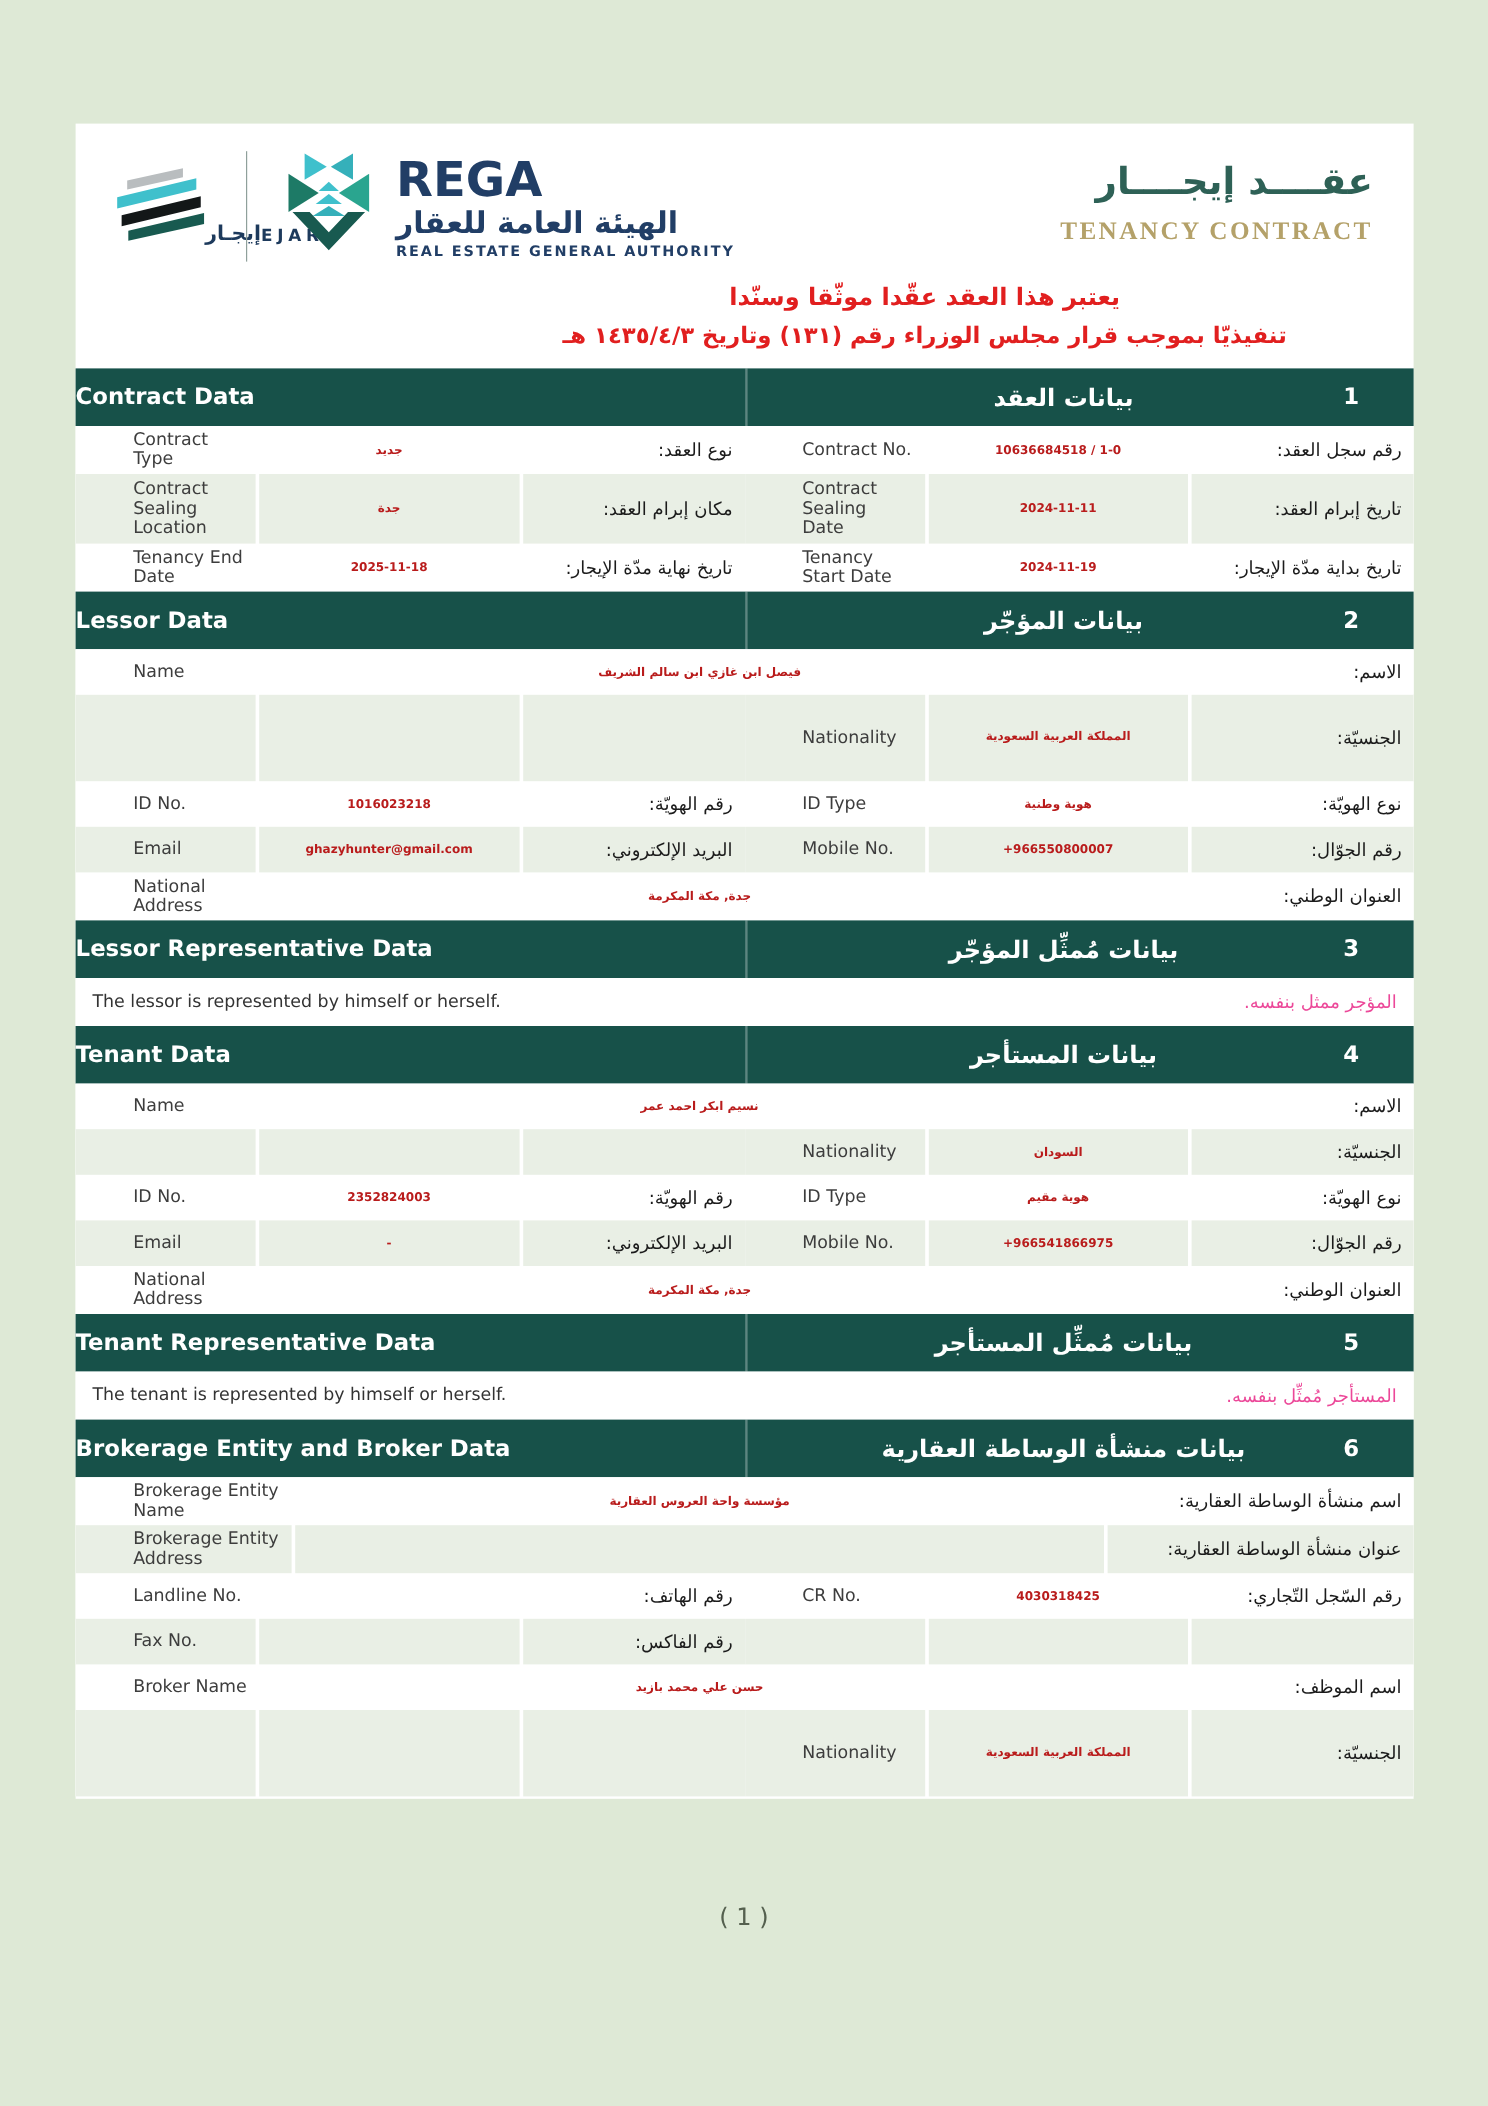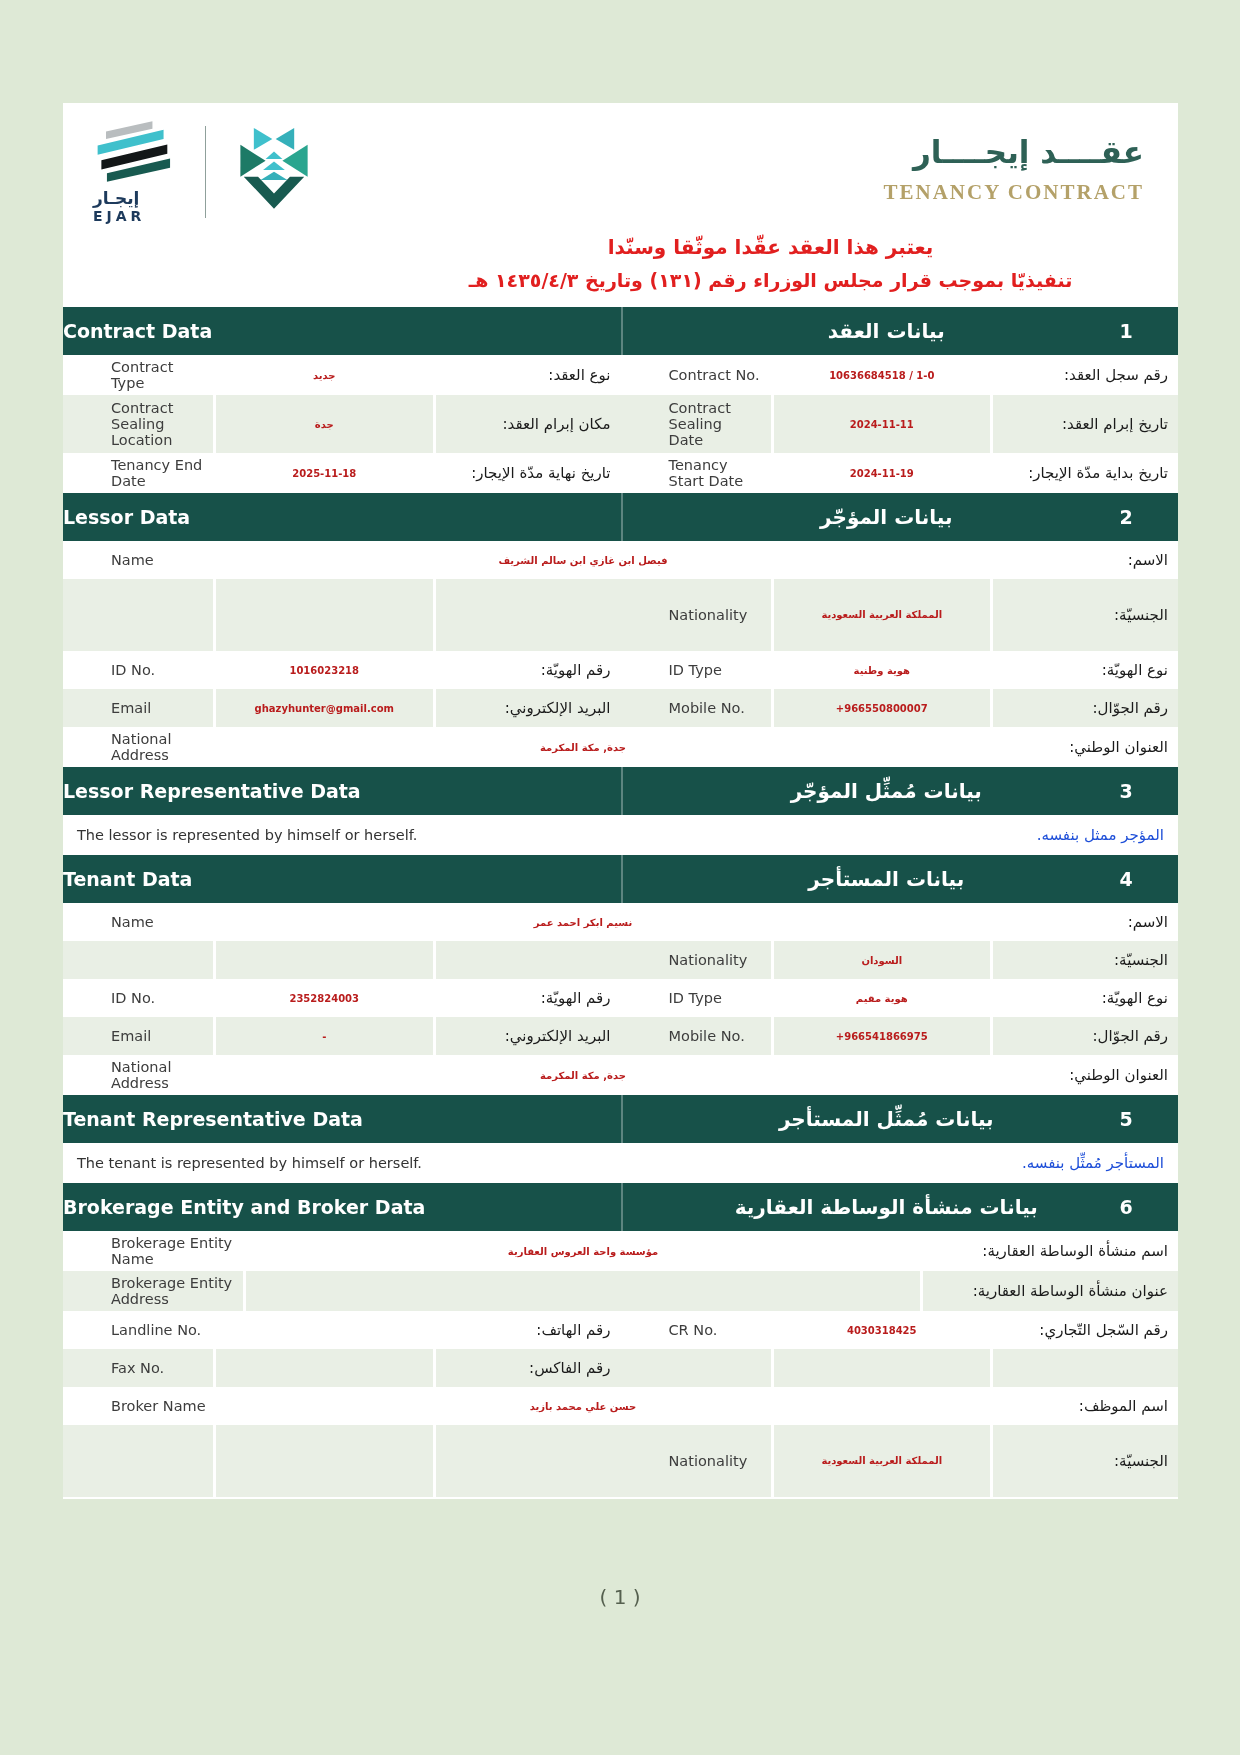--- a/index.html
+++ b/index.html
@@ -2,21 +2,21 @@
 <html lang="ar"><head>
 <meta charset="utf-8">
 <style>
   * { box-sizing: border-box; }
   body { margin:0; background:#dee9d6; font-family:"DejaVu Sans", sans-serif; }
   .page { position:relative; width:1240px; height:1755px; background:#dee9d6; overflow:hidden; }
   .card { position:absolute; left:63px; top:103px; width:1115px; background:#ffffff; padding-bottom:2px; }
 
   
   .brand-row { display:flex; align-items:center; padding:20px 34px 0 30px; height:118px; }
-  .ejar-block { display:flex; flex-direction:column; align-items:flex-start; width:86px; }
+  .ejar-block { display:flex; flex-direction:row; align-items:flex-end; width:86px; }
   .ejar-ar { font-size:17px; font-weight:bold; color:#1d3a5c; margin-top:2px; }
   .ejar-en { font-size:14px; font-weight:bold; color:#1d3a5c; letter-spacing:4px; }
   .brand-divider { width:1px; height:92px; background:#8fa09b; margin:0 26px; }
   .rega-block { display:flex; align-items:center; gap:14px; }
   .rega-text { display:flex; flex-direction:column; line-height:1.05; }
   .rega-en { font-size:40px; font-weight:bold; color:#213e66; letter-spacing:0px; }
   .rega-ar { font-size:25px; font-weight:bold; color:#213e66; direction:rtl; text-align:left; margin-top:2px; }
   .rega-sub { font-size:12px; font-weight:bold; color:#213e66; letter-spacing:1.6px; margin-top:4px; }
   .brand-spacer { flex:1; }
   .doc-title { display:flex; flex-direction:column; align-items:flex-end; margin-top:-6px; }
@@ -41,21 +41,21 @@
   .cell { display:flex; align-items:center; min-height:38px; padding:4px 10px; }
   .c-ar { justify-content:flex-start; direction:rtl; text-align:right; font-size:15px; color:#1b1b1b; }
   .c-val { justify-content:center; direction:ltr; text-align:center; font-size:10px; font-weight:bold; color:#b91c1c; }
   .c-en { direction:ltr; justify-content:flex-start; text-align:left; font-size:14.5px; color:#3d3d3d;padding-left:48px; }
   .alt .cell { background:#e9efe5; }
   .rowF { display:grid; grid-template-columns:255px 1fr 180px; direction:rtl; column-gap:3px; background:#fff; }
   .h58 .cell { min-height:58px; }
   .h72 .cell { min-height:72px; }
   .vnarrow { display:inline-block; max-width:128px; line-height:1.55; }
   .note { display:flex; justify-content:space-between; align-items:center; direction:rtl; min-height:40px; padding:4px 14px; background:#fff; }
-  .note-ar { font-size:15px; color:#1d4ed8; }
+  .note-ar { font-size:15px; color:#ec4899; }
   .note-en { direction:ltr; font-size:14.5px; color:#333; }
 
   
   .page-footer { position:absolute; top:1585px; left:0; width:1240px; text-align:center; font-size:20px; color:#55604f; }
 </style>
 </head>
 <body>
 
 <div class="page">
   <div class="card">
@@ -82,20 +82,25 @@
             <polygon points="26,2 48,15 26,28" fill="#3fc0cc"></polygon>
             <polygon points="74,2 52,15 74,28" fill="#35b0ba"></polygon>
             <polygon points="10,22 40,41 10,60" fill="#1d7a66"></polygon>
             <polygon points="90,22 60,41 90,60" fill="#2aa58f"></polygon>
             <polygon points="50,30 40,39 60,39" fill="#3fc0cc"></polygon>
             <polygon points="50,42 37,52 63,52" fill="#3fc0cc"></polygon>
             <polygon points="50,54 34,64 66,64" fill="#35b0ba"></polygon>
             <path d="M14,60 L50,98 L86,60 L69,60 L50,80 L31,60 Z" fill="#185a50"></path>
           </svg>
         </span>
+        <span class="rega-text">
+          <span class="rega-en">REGA</span>
+          <span class="rega-ar">الهيئة العامة للعقار</span>
+          <span class="rega-sub">REAL ESTATE GENERAL AUTHORITY</span>
+        </span>
       </div>
 
       <div class="brand-spacer"></div>
 
       <div class="doc-title">
         <span class="doc-title-ar">عقــــد إيجــــار</span>
         <span class="doc-title-en">TENANCY CONTRACT</span>
       </div>
     </div>
 

